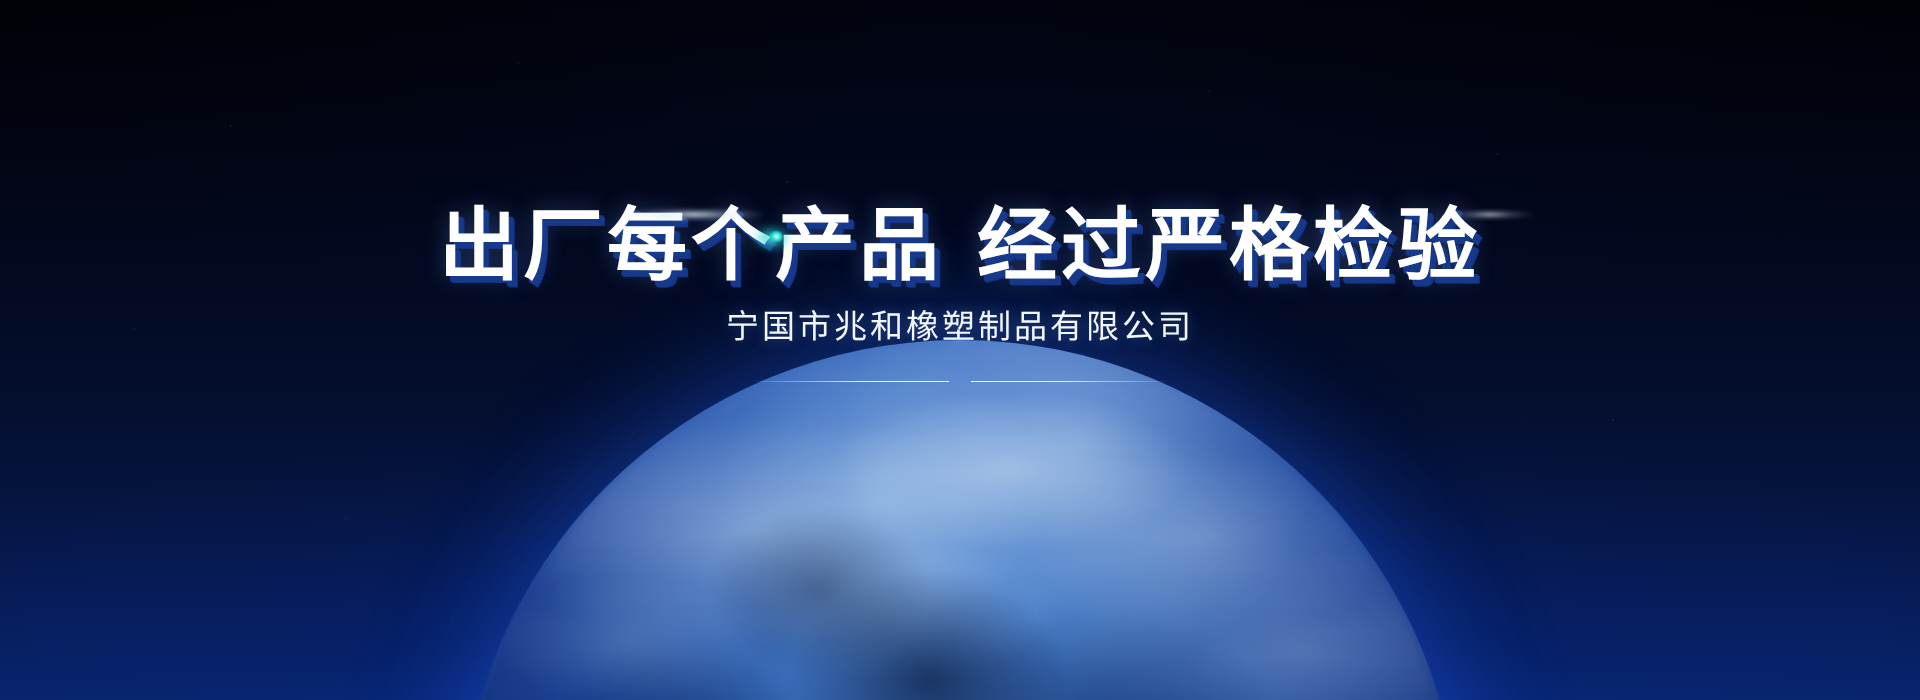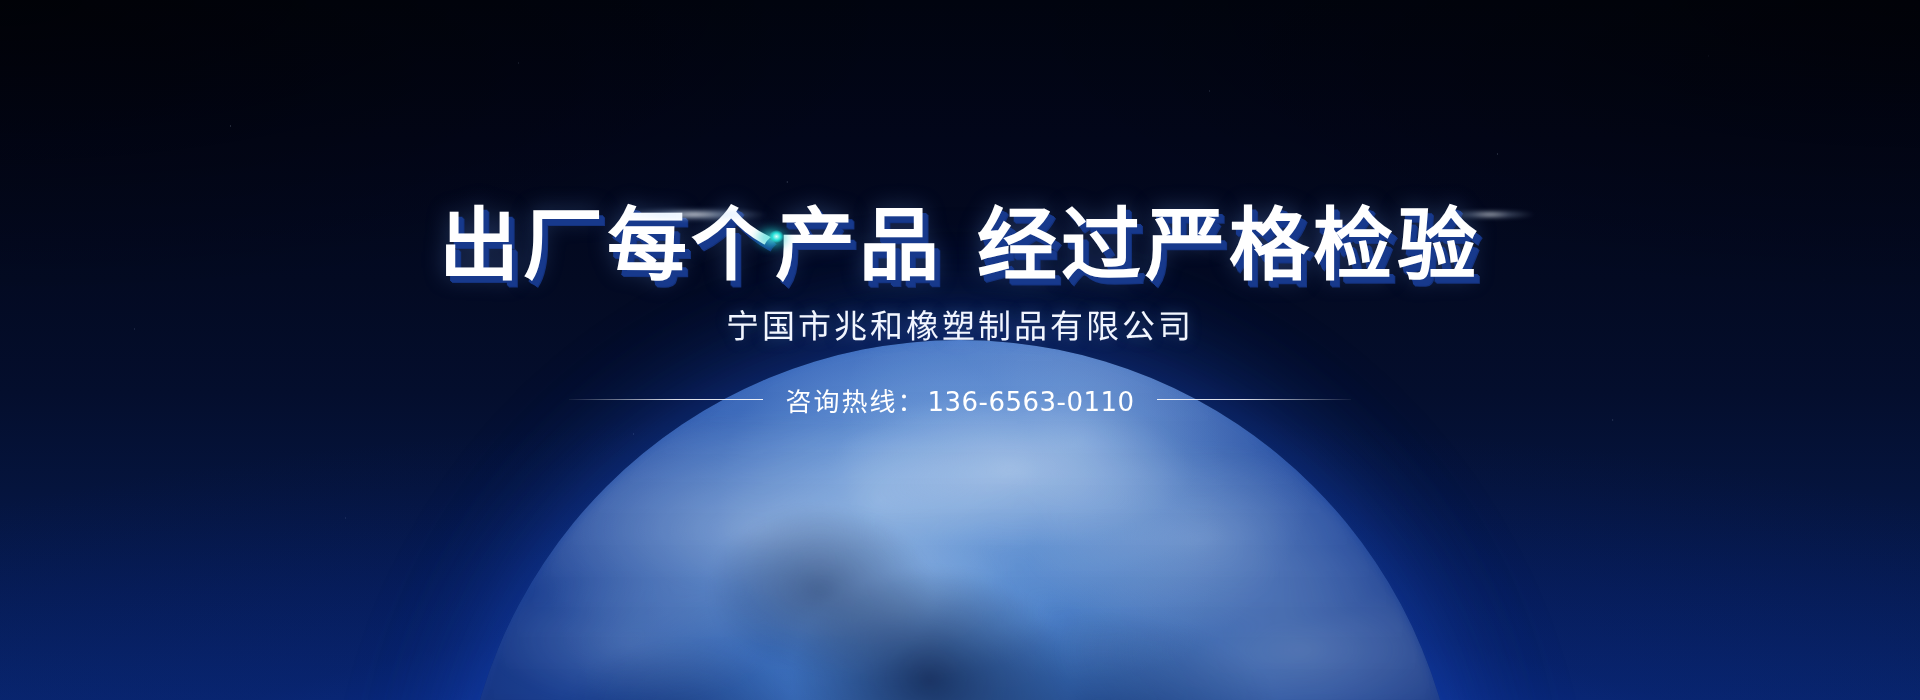--- a/index.html
+++ b/index.html
@@ -221,21 +221,17 @@
       <span class="flare flare-a"></span>
       <span class="flare flare-b"></span>
       <span class="flare flare-dot"></span>
       <span class="flare flare-dot2"></span>
     </div>
 
     <div class="subtitle">宁国市兆和橡塑制品有限公司</div>
 
     <div class="hotline-row">
       <span class="rule"></span>
-      <span class="hotline-text">
-        <span class="hotline-label">咨询热线：</span>
-        <span class="hotline-number">136-6563-0110</span>
-      </span>
       <span class="rule right"></span>
     </div>
 
   </div>
 </div>
 
 </body></html>

